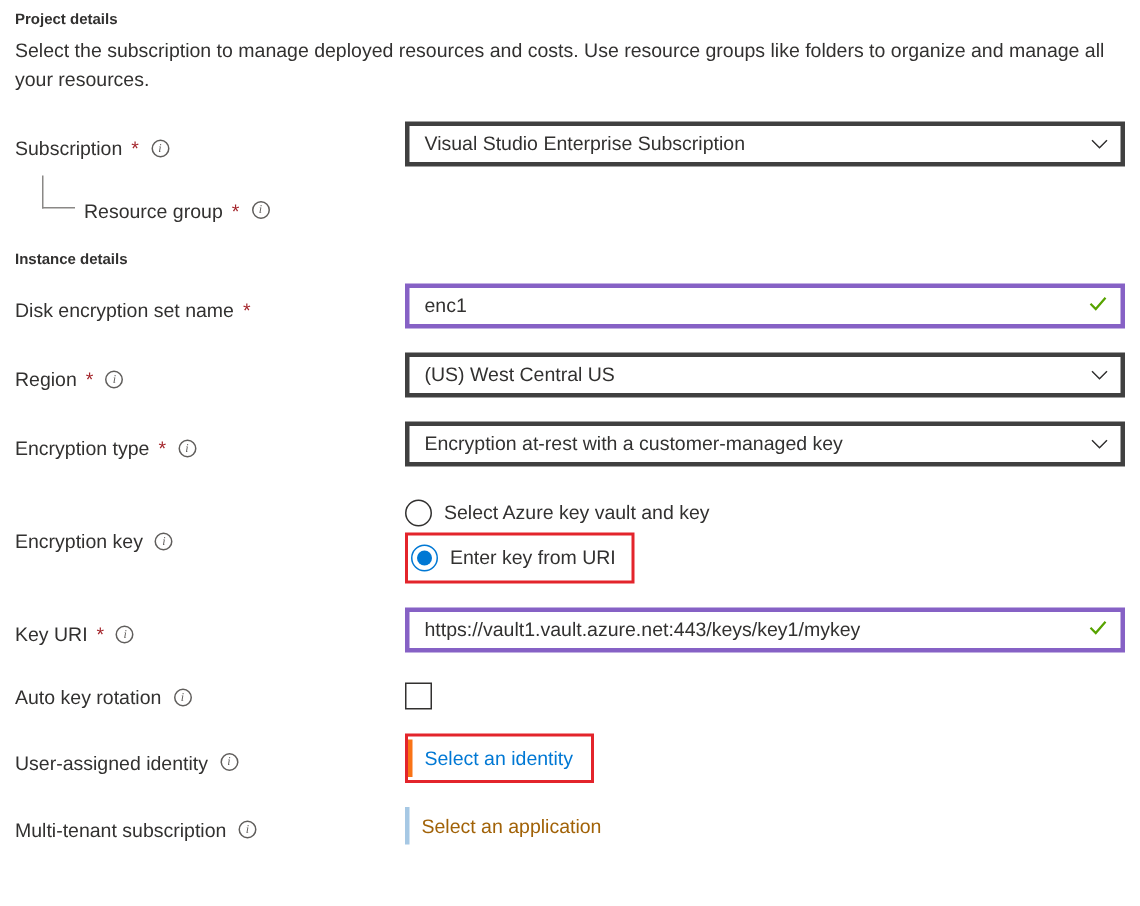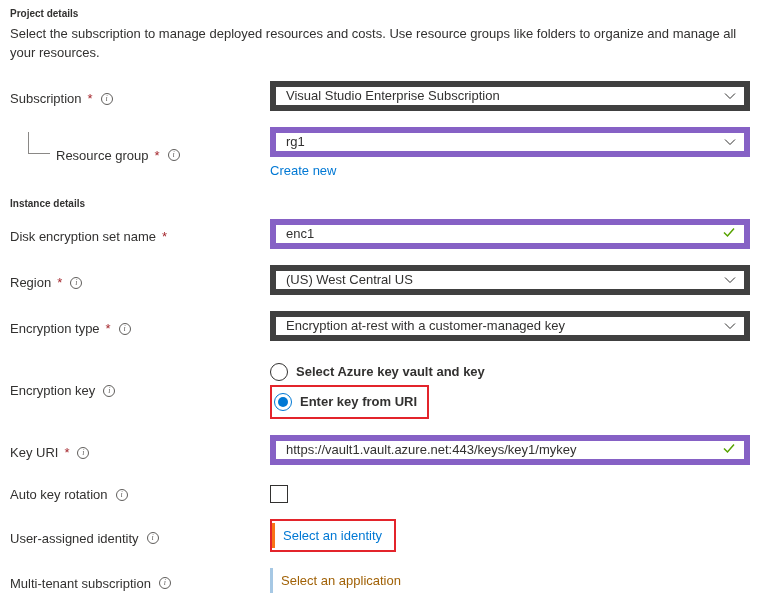--- a/index.html
+++ b/index.html
@@ -61,21 +61,21 @@
     margin-left: 4px;
     line-height: 1;
   }
   .control-col {
     flex: 1;
     max-width: 480px;
   }
   .select, .input {
     width: 100%;
     height: 30px;
-    border: 6px solid #404040;
+    border: 3px solid #404040;
     padding: 0 30px 0 10px;
     font-size: 13px;
     background: #fff;
     color: #323130;
     position: relative;
     display: flex;
     align-items: center;
   }
   .select.purple, .input.purple { border-color: #8661c5; }
   .chevron {
@@ -91,21 +91,21 @@
     color: #57a300;
   }
   .link {
     color: #0078d4;
     font-size: 13px;
     cursor: pointer;
     display: inline-block;
   }
   .link.disabled { color: #a16207; cursor: default; }
   .sub-link { margin-top: 6px; }
-  .radio-group { padding-top: 2px; font-weight: bold; }
+  .radio-group { padding-top: 2px; }
   .radio-option {
     display: flex;
     align-items: center;
     gap: 8px;
     height: 26px;
   }
   .radio-outer {
     width: 18px; height: 18px;
     border: 1px solid #323130;
     border-radius: 50%;
@@ -157,31 +157,20 @@
     </div>
   </div>
 </div>
 
 <div class="row">
   <div class="label-col indent">
     <span class="indent-line"></span>
     <span>Resource group</span>
     <span class="required">*</span>
     <span class="info-icon">i</span>
-  </div>
-  <div class="control-col">
-    <div class="select purple">
-      <span>rg1</span>
-      <span class="chevron">
-        <svg width="12" height="12" viewBox="0 0 12 12">
-            <path d="M1 3.5 L6 8.5 L11 3.5" fill="none" stroke="#323130" stroke-width="1"></path>
-          </svg>
-      </span>
-    </div>
-    <div class="sub-link"><span class="link">Create new</span></div>
   </div>
 </div>
 
 <div class="section-title" style="margin-top:20px">Instance details</div>
 
 <div class="row" style="margin-top:10px">
   <div class="label-col">
     <span>Disk encryption set name</span>
     <span class="required">*</span>
   </div>

